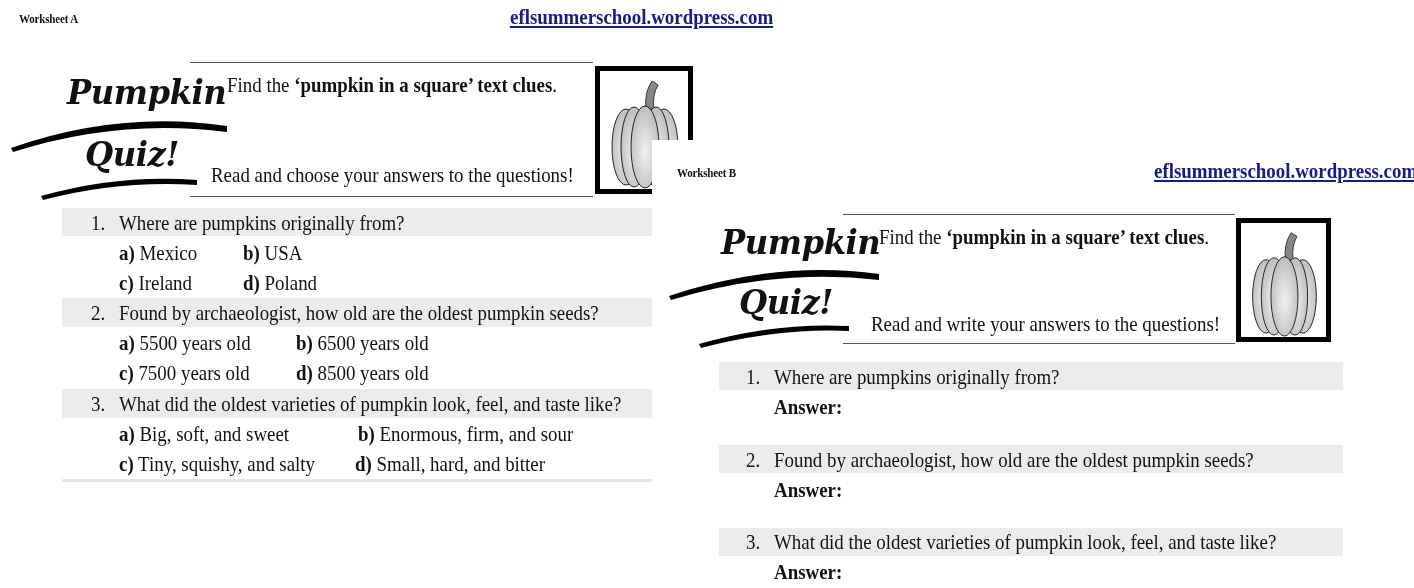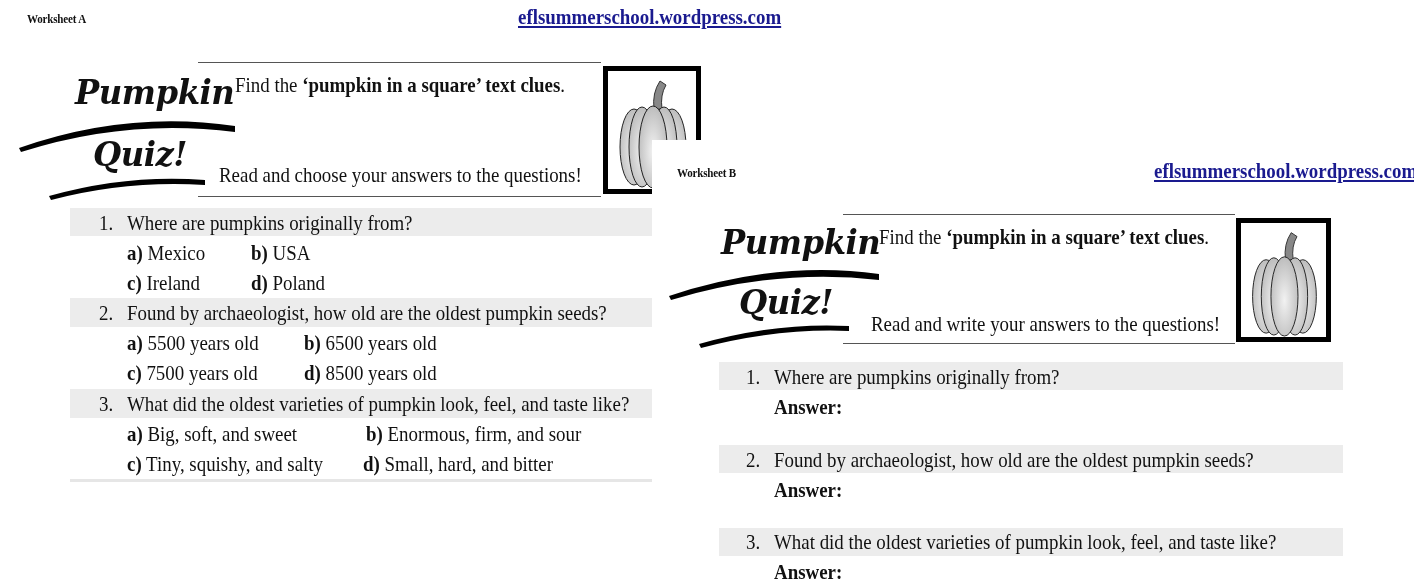--- a/index.html
+++ b/index.html
@@ -1,19 +1,19 @@
 <!DOCTYPE html>
 <html><head>
 <meta charset="utf-8">
 <style>
   html, body { margin:0; padding:0; background:#ffffff; }
   body { width:1414px; height:588px; position:relative; overflow:hidden;
          font-family:"Liberation Serif", "DejaVu Serif", serif; color:#111; }
   .sheet { position:absolute; background:#fff; }
-  #sheetA { left:12px; top:0; width:700px; height:588px;padding-left:36px; }
+  #sheetA { left:4px; top:0; width:700px; height:588px;padding-left:36px; }
   #sheetB { left:652px; top:140px; width:762px; height:448px; }
 
   .ws-label { position:absolute; font-weight:bold; font-size:12px; letter-spacing:-0.2px;
               transform:scaleX(0.92); transform-origin:left; }
   .site-link { position:absolute; color:#1a1a8f; text-decoration:underline; font-weight:bold;
                font-size:21px; transform:scaleX(0.9); transform-origin:left; }
 
   .logo { position:absolute; }
   .logo .word { position:absolute; font-family:"DejaVu Serif", serif; font-weight:bold; font-style:italic;
                 font-size:34px; letter-spacing:-0.5px; transform:scaleX(0.95); transform-origin:left; }

